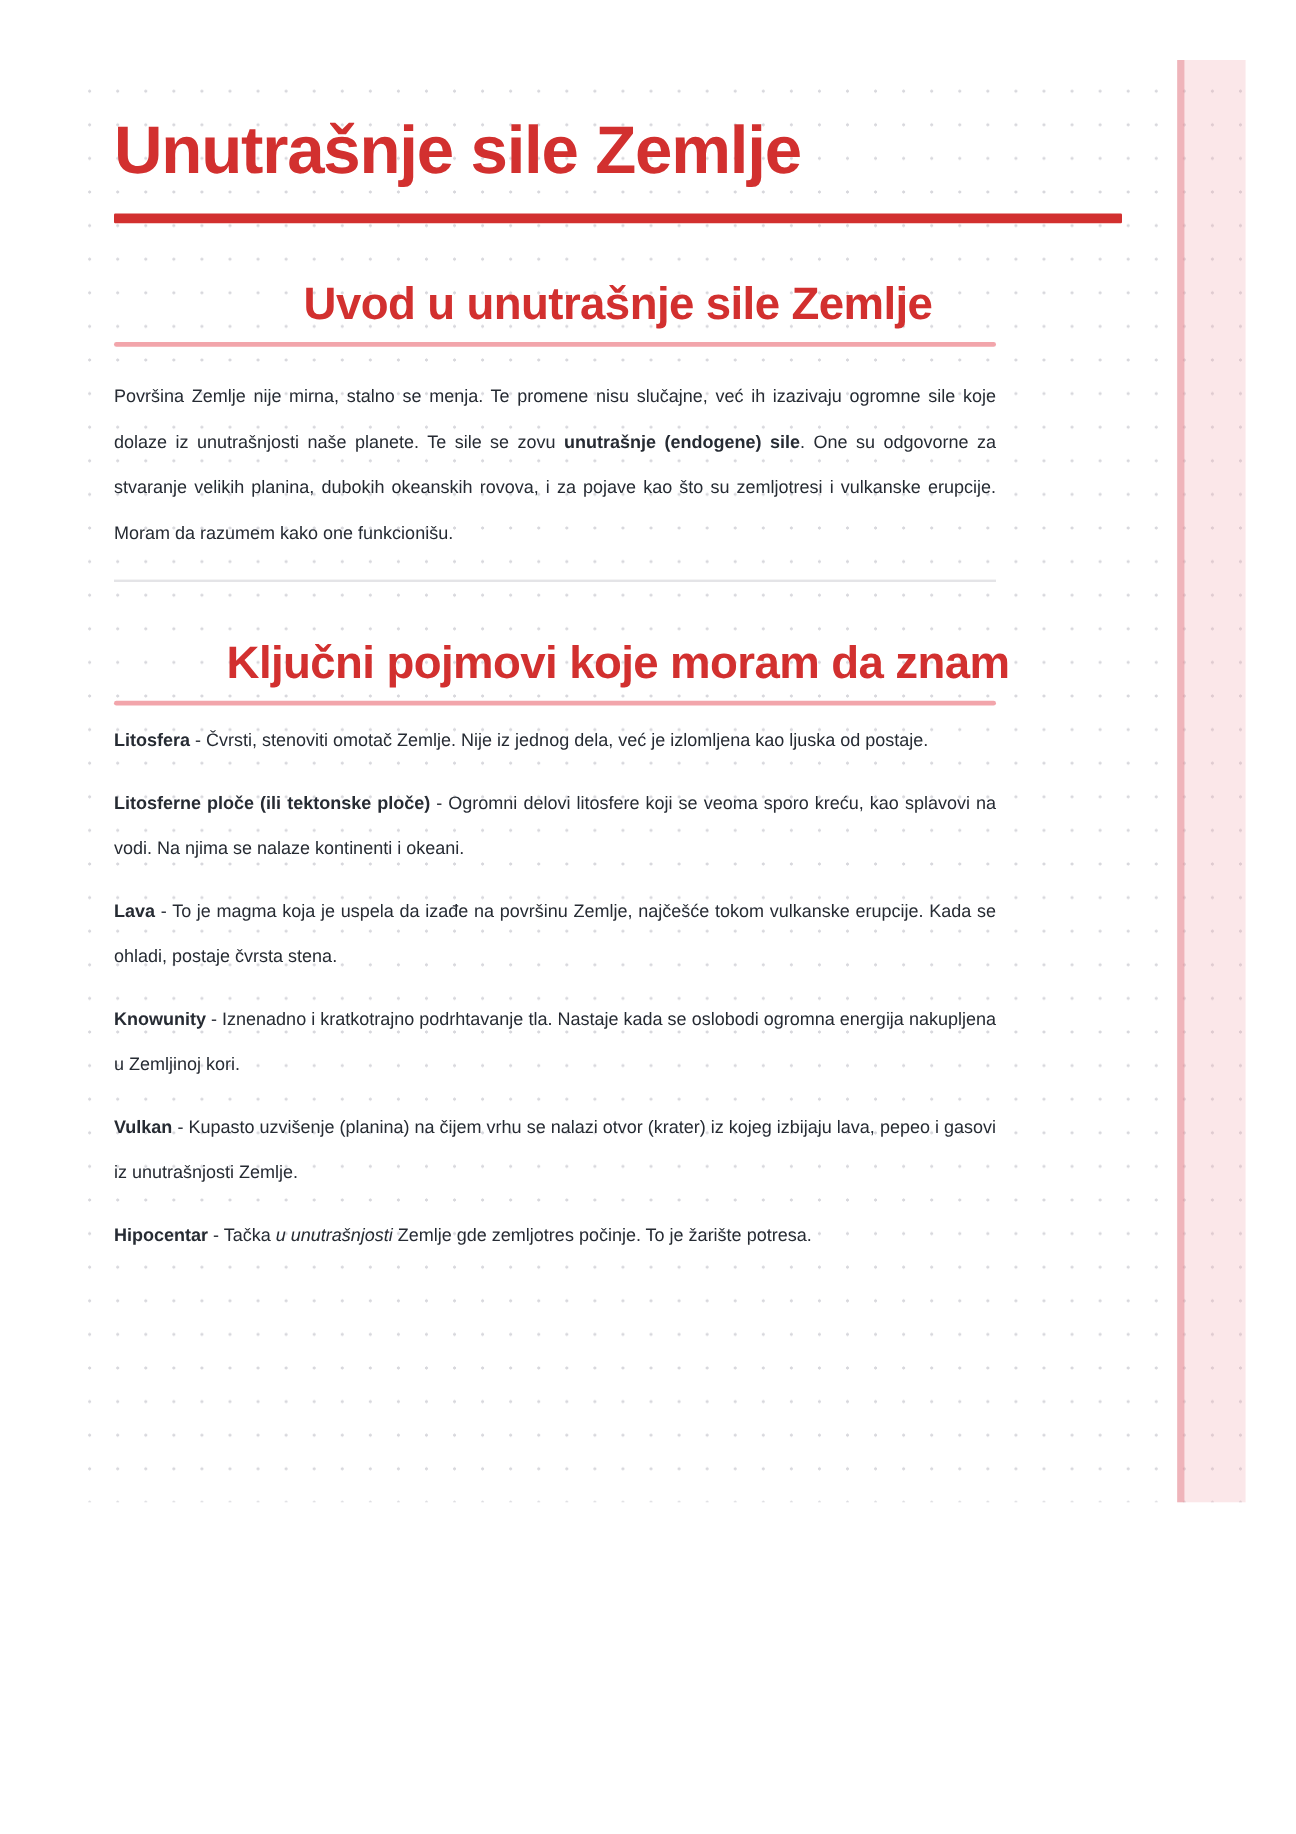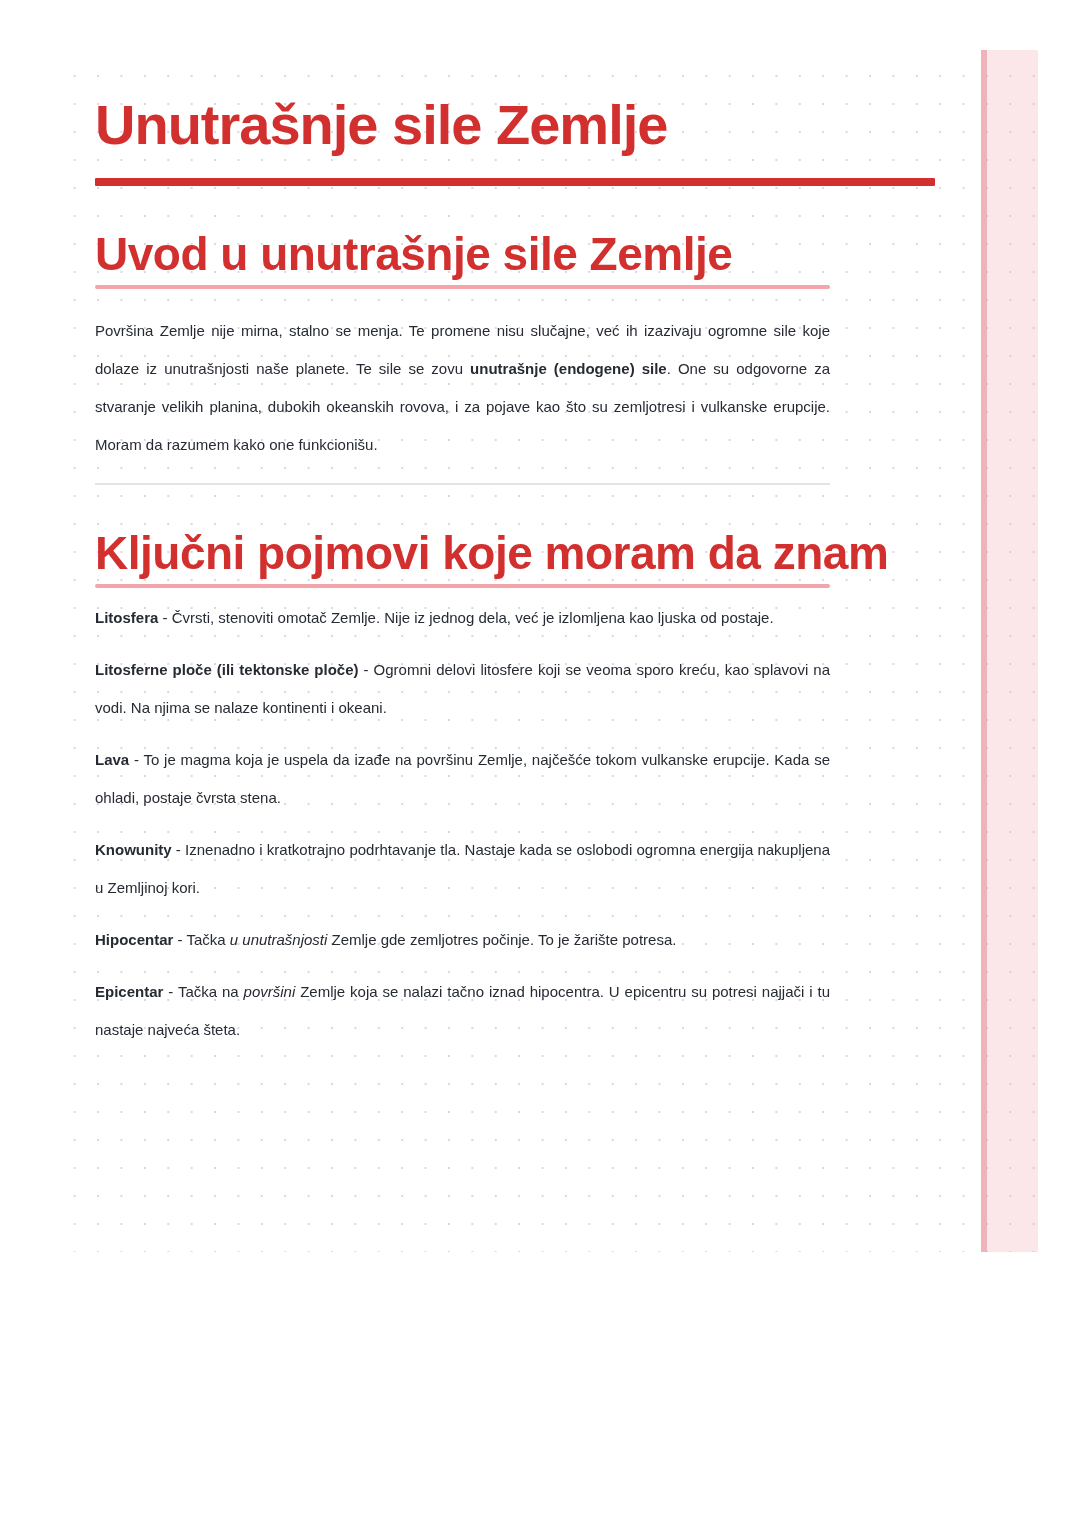--- a/index.html
+++ b/index.html
@@ -43,25 +43,26 @@
     color: var(--accent-red, #d2302f);
   }
   .title-rule {
     margin-top: 20px;
     width: 840px; height: 8px;
     background: var(--accent-red, #d2302f);
     border-radius: 1px;
   }
   h2 {
     margin: 44px 0 0 0;
-    font-size: 46px;
+    font-size: 38px;
     line-height: 48px;
     font-weight: 700;
     letter-spacing: -0.5px;
     color: var(--accent-red, #d2302f);
+    text-align: center;
   }
   .pink-underline {
     margin-top: 7px;
     width: 735px; height: 4px;
     background: var(--underline-pink, #f2a5ab);
     border-radius: 2px;
   }
   .body-text {
     width: 735px;
     font-size: 15px;
@@ -121,22 +122,22 @@
     <div class="defs">
   <p class="body-text def"><strong class="term">Litosfera</strong><span class="def-body"><span> - Čvrsti, stenoviti omotač Zemlje. Nije iz jednog dela, već je izlomljena kao ljuska od postaje.</span></span></p>
 
   <p class="body-text def"><strong class="term">Litosferne ploče (ili tektonske ploče)</strong><span class="def-body"><span> - Ogromni delovi litosfere koji se veoma sporo kreću, kao splavovi na vodi. Na njima se nalaze kontinenti i okeani.</span></span></p>
 
 
   <p class="body-text def"><strong class="term">Lava</strong><span class="def-body"><span> - To je magma koja je uspela da izađe na površinu Zemlje, najčešće tokom vulkanske erupcije. Kada se ohladi, postaje čvrsta stena.</span></span></p>
 
   <p class="body-text def"><strong class="term">Knowunity</strong><span class="def-body"><span> - Iznenadno i kratkotrajno podrhtavanje tla. Nastaje kada se oslobodi ogromna energija nakupljena u Zemljinoj kori.</span></span></p>
 
+  <p class="body-text def"><strong class="term">Vulkan</strong><span class="def-body"><span> - Kupasto uzvišenje (planina) na čijem vrhu se nalazi otvor (krater) iz kojeg izbijaju lava, pepeo i gasovi iz unutrašnjosti Zemlje.</span></span></p>
 
   <p class="body-text def"><strong class="term">Hipocentar</strong><span class="def-body"><span> - Tačka </span><span class="i">u unutrašnjosti</span><span> Zemlje gde zemljotres počinje. To je žarište potresa.</span></span></p>
 
-  <p class="body-text def"><strong class="term">Epicentar</strong><span class="def-body"><span> - Tačka na </span><span class="i">površini</span><span> Zemlje koja se nalazi tačno iznad hipocentra. U epicentru su potresi najjači i tu nastaje najveća šteta.</span></span></p>
 </div>
   </div>
 
   <div class="bottom-divider"></div>
   <div class="footer">(c) Knowunity 2025</div>
 </div>
 
 </body></html>

